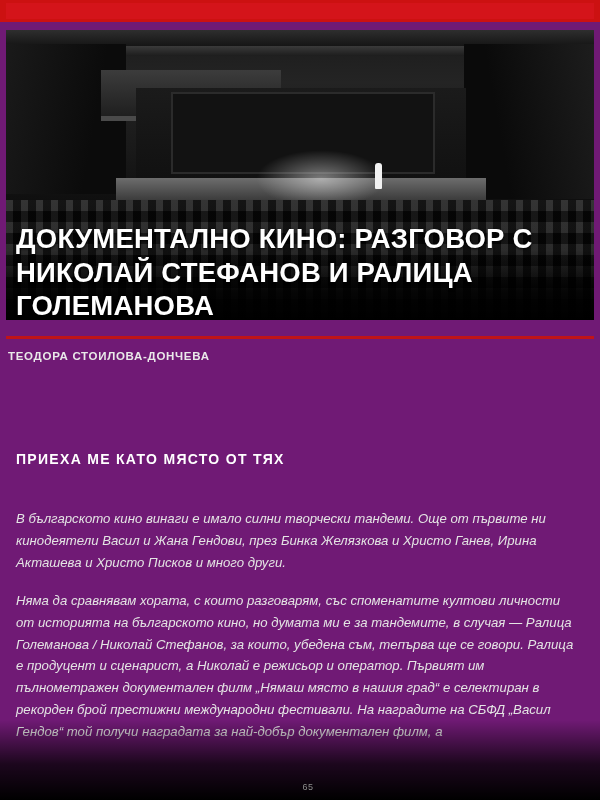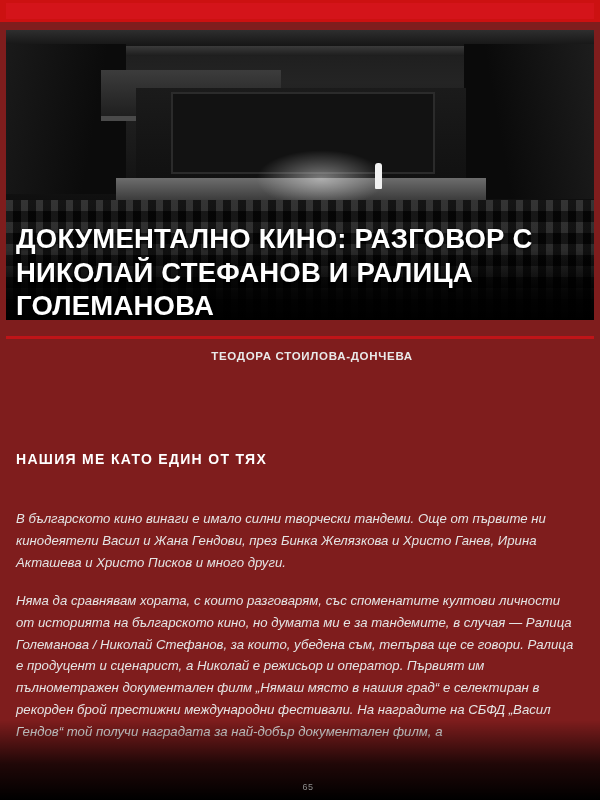--- a/index.html
+++ b/index.html
@@ -11,21 +11,21 @@
     width: 600px;
     height: 800px;
     overflow: hidden;
     font-family: "Liberation Sans", sans-serif;
     color: #ffffff;
   }
   .page {
     position: relative;
     width: 600px;
     height: 800px;
-    background: #7f1d1d;
+    background: #701a75;
   }
 
   
   .top-bar {
     position: absolute;
     left: 0;
     top: 0;
     width: 600px;
     height: 22px;
     background: #cc1111;
@@ -144,24 +144,23 @@
     left: 6px;
     top: 336px;
     width: 588px;
     height: 3px;
     background: #c01418;
   }
 
   
   .byline {
     position: absolute;
-    left: 32px;
+    left: 8px;
     top: 350px;
     width: 560px;
-    text-align: center;
   }
   .byline .author {
     font-size: 11.5px;
     font-weight: bold;
     letter-spacing: 0.7px;
     color: #e9e9e9;
     margin: 0 0 8px 0;
   }
   .byline .sub {
     font-size: 11.5px;
@@ -247,21 +246,21 @@
   <div class="title-block">
     <h1 class="title">ДОКУМЕНТАЛНО КИНО: РАЗГОВОР С НИКОЛАЙ СТЕФАНОВ И РАЛИЦА ГОЛЕМАНОВА</h1>
   </div>
 
   <div class="divider"></div>
 
   <div class="byline">
     <p class="author">ТЕОДОРА СТОИЛОВА-ДОНЧЕВА</p>
   </div>
 
-  <div class="section-head">НАШИЯ МЕ КАТО ЕДИН ОТ ТЯХ</div>
+  <div class="section-head">ПРИЕХА МЕ КАТО МЯСТО ОТ ТЯХ</div>
 
   <div class="body-copy">
     <p>В българското кино винаги е имало силни творчески тандеми. Още от първите ни кинодеятели Васил и Жана Гендови, през Бинка Желязкова и Христо Ганев, Ирина Акташева и Христо Писков и много други.</p>
     <p>Няма да сравнявам хората, с които разговарям, със споменатите култови личности от историята на българското кино, но думата ми е за тандемите, в случая — Ралица Големанова / Николай Стефанов, за които, убедена съм, тепърва ще се говори. Ралица е продуцент и сценарист, а Николай е режисьор и оператор. Първият им пълнометражен документален филм „Нямаш място в нашия град“ е селектиран в рекорден брой престижни международни фестивали. На наградите на СБФД „Васил Гендов“ той получи наградата за най-добър документален филм, а</p>
   </div>
 
   <div class="bottom-fade"></div>
 
   <div class="folio">65</div>
 </div>

